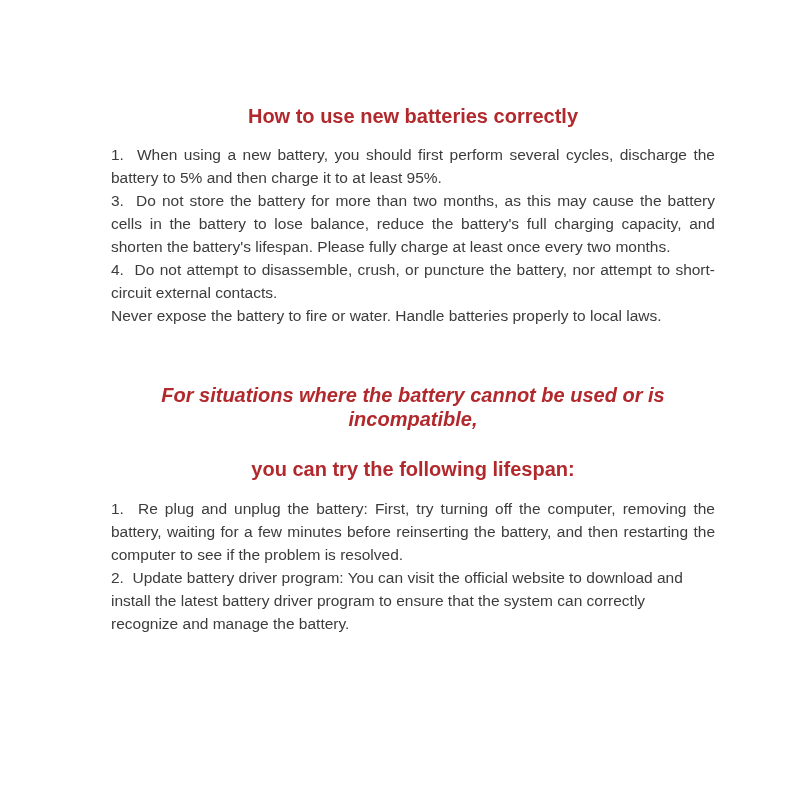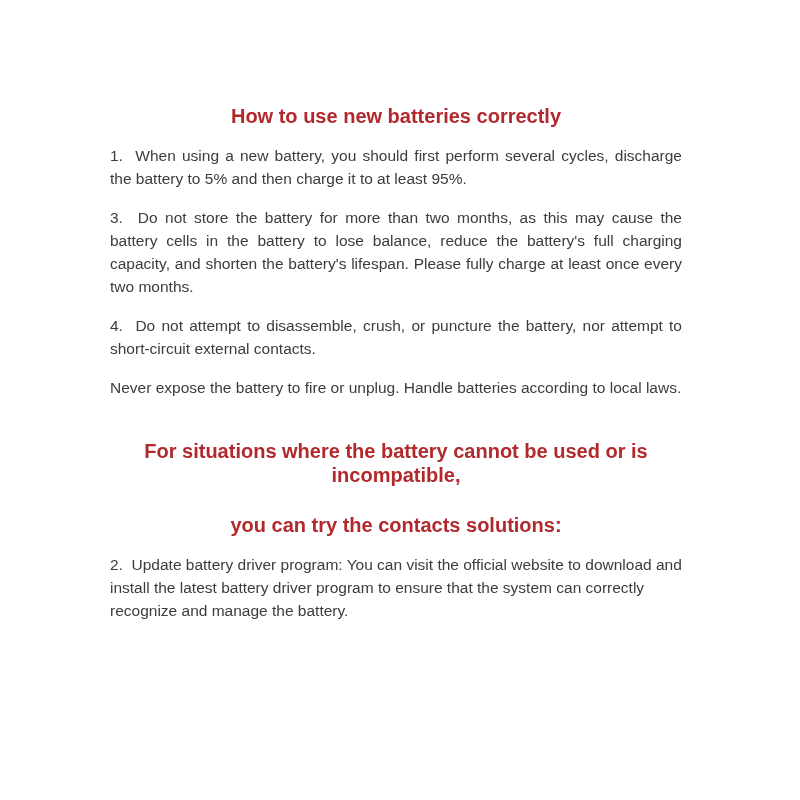--- a/index.html
+++ b/index.html
@@ -10,44 +10,45 @@
   .page {
     position: relative;
     width: 800px;
     height: 800px;
     background: #ffffff;
     overflow: hidden;
     font-family: "Liberation Sans", sans-serif;
   }
   .content {
     position: absolute;
-    left: 94px;
+    left: 111px;
     top: 104px;
     width: 604px;
   }
   .red-heading {
     color: #b2292d;
     font-weight: bold;
     text-align: center;
     font-size: 20px;
     line-height: 24px;
     margin: 0;
   }
   .title {
     margin-bottom: 15px;
   }
   .h2a {
-    margin-top: 40px;
+    margin-top: 56px;
+    font-style: italic;
   }
   .h2b {
     margin-top: 26px;
     margin-bottom: 16px;
   }
   .text-block p {
-    margin: 16px;
+    margin: 0;
     color: #3c3c3c;
     font-size: 15.5px;
     line-height: 23px;
     text-align: justify;
   }
   .text-block p:last-child {
     text-align: left;
   }
 </style>
 </head>
@@ -55,25 +56,26 @@
 
 <div class="page">
   <div class="content">
 
     <h1 class="red-heading title">How to use new batteries correctly</h1>
 
     <div class="text-block">
       <p>1.&nbsp; When using a new battery, you should first perform several cycles, discharge the battery to 5% and then charge it to at least 95%.</p>
       <p>3.&nbsp; Do not store the battery for more than two months, as this may cause the battery cells in the battery to lose balance, reduce the battery's full charging capacity, and shorten the battery's lifespan. Please fully charge at least once every two months.</p>
       <p>4.&nbsp; Do not attempt to disassemble, crush, or puncture the battery, nor attempt to short-circuit external contacts.</p>
-      <p>Never expose the battery to fire or unplug. Handle batteries according to local laws.</p>
+      <p>Never expose the battery to fire or water. Handle batteries properly to local laws.</p>
     </div>
 
     <h2 class="red-heading h2a">For situations where the battery cannot be used or is incompatible,</h2>
 
-    <h2 class="red-heading h2b">you can try the contacts solutions:</h2>
+    <h2 class="red-heading h2b">you can try the following lifespan:</h2>
 
     <div class="text-block">
+      <p>1.&nbsp; Re plug and unplug the battery: First, try turning off the computer, removing the battery, waiting for a few minutes before reinserting the battery, and then restarting the computer to see if the problem is resolved.</p>
       <p>2.&nbsp; Update battery driver program: You can visit the official website to download and install the latest battery driver program to ensure that the system can correctly recognize and manage the battery.</p>
     </div>
 
   </div>
 </div>
 
 </body></html>

